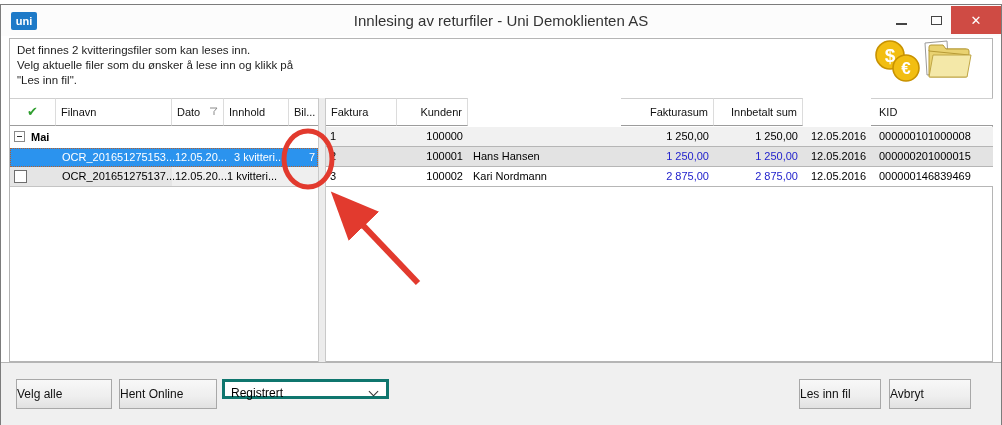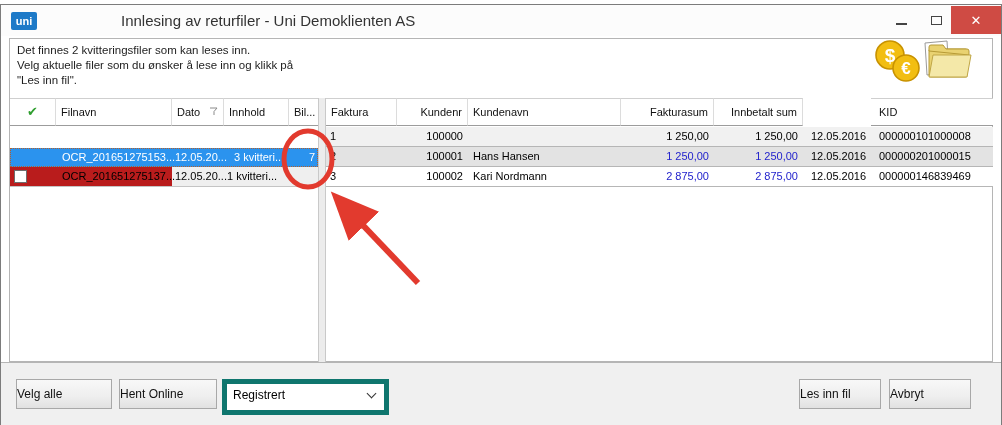--- a/index.html
+++ b/index.html
@@ -5,21 +5,21 @@
   html,body{margin:0;padding:0;width:1002px;height:425px;background:#fff;
     font-family:"Liberation Sans",sans-serif;}
   *{box-sizing:border-box;}
   .dlg{position:absolute;left:0;top:4px;width:1002px;height:425px;
     border:1px solid #7c7c7c;background:#fff;overflow:hidden;}
 
   
   .titlebar{position:absolute;left:0;top:0;width:100%;height:31px;background:#fcfcfc;}
   .logo{position:absolute;left:10px;top:7px;width:26px;height:18px;background:#1d7ac8;
     color:#fff;font-size:11px;font-weight:bold;text-align:center;line-height:18px;border-radius:2px;}
-  .title{position:absolute;left:120px;right:120px;top:7px;text-align:left;
+  .title{position:absolute;left:120px;right:120px;top:7px;text-align:center;
     font-size:15px;color:#333;white-space:nowrap;}
   .winbtn{position:absolute;top:1px;height:28px;display:flex;align-items:center;justify-content:center;}
   .btn-min{left:884px;width:32px;}
   .btn-min .g{width:11px;height:2px;background:#444;margin-top:8px;}
   .btn-max{left:919px;width:32px;}
   .btn-max .g{width:11px;height:9px;border:1.5px solid #444;}
   .btn-close{left:950px;width:50px;background:#cf4b44;color:#fff;font-size:13px;}
 
   
   .main-box{position:absolute;left:8px;top:33px;width:984px;height:324px;
@@ -37,21 +37,21 @@
   .chk{color:#2f9e2f;font-size:13px;line-height:26px;}
 
   
   .grow{position:absolute;left:9px;width:308px;font-size:11px;white-space:nowrap;}
   .group-row{top:122px;height:20px;line-height:20px;}
   .expander{position:absolute;left:4px;top:4px;width:11px;height:11px;border:1px solid #8a8a8a;background:#fff;}
   .expander .minus{position:absolute;left:2px;top:4px;width:5px;height:1px;background:#333;}
   .group-label{position:absolute;left:21px;font-weight:bold;color:#000;}
   .sel-row{top:143px;height:19px;line-height:18px;background:#2b93ee;color:#fff;
     outline:1px dotted #b55f2a;outline-offset:-1px;}
-  .file-row2{top:162px;height:19px;line-height:18px;background:#b91c1c;color:#000;}
+  .file-row2{top:162px;height:19px;line-height:18px;background:#e5e5e5;color:#000;}
   .cell{position:absolute;top:0;overflow:hidden;}
   .shade{position:absolute;left:162px;top:0;width:146px;height:100%;background:#efefef;}
   .checkbox{position:absolute;left:4px;top:3px;width:13px;height:13px;border:1px solid #6e6e6e;background:#fff;}
   .lrow-sep{position:absolute;left:9px;top:181px;width:308px;height:1px;background:#c4c4c4;}
 
   
   .splitter{position:absolute;left:317px;top:93px;width:8px;height:264px;background:#ececec;
     border-left:1px solid #cicic1;border-left:1px solid #c9c9c9;border-right:1px solid #c9c9c9;}
 
   
@@ -65,22 +65,22 @@
 
   
   .footer{position:absolute;left:0;right:0;top:357px;bottom:0;background:#f0f0f0;border-top:1px solid #b5b5b5;}
   .pbtn{position:absolute;top:374px;height:30px;border:1px solid #a8a8a8;
     background:linear-gradient(#f8f8f8,#eeeeee 60%,#e1e1e1);font-size:12px;color:#111;
     text-align:left;line-height:28px;}
   .b-velg{left:15px;width:96px;}
   .b-hent{left:118px;width:98px;}
   .b-les{left:798px;width:82px;}
   .b-avbryt{left:888px;width:82px;}
-  .combo{position:absolute;left:221px;top:374px;width:167px;height:36px;background:#fff;
-    border:5px solid #0f766e;font-size:12px;line-height:22px;padding-left:6px;color:#000;}
+  .combo{position:absolute;left:221px;top:374px;width:167px;height:20px;background:#fff;
+    border:3px solid #0f766e;font-size:12px;line-height:22px;padding-left:6px;color:#000;}
   .combo .arrow{position:absolute;right:9px;top:6px;width:7px;height:7px;
     border-right:1.5px solid #333;border-bottom:1.5px solid #333;transform:rotate(45deg);}
 
   .overlay{position:absolute;left:0;top:0;width:1002px;height:425px;pointer-events:none;z-index:90;}
 </style>
 </head>
 <body>
 
 <div class="dlg">
 
@@ -125,20 +125,26 @@
   <div class="hdr" style="left:55px;width:116px;">Filnavn</div>
   <div class="hdr" style="left:171px;width:52px;">
     <span>Dato</span>
     <svg width="9" height="9" style="margin-left:6px;">
       <path d="M1 1 H8 L5 4.5 V8" fill="none" stroke="#8a8a8a" stroke-width="1"></path>
     </svg>
   </div>
   <div class="hdr" style="left:223px;width:65px;">Innhold</div>
   <div class="hdr" style="left:288px;width:29px;border-right:none;">Bil...</div>
 
+  <div class="grow group-row">
+    <span class="expander">
+        <span class="minus"></span>
+      </span>
+    <span class="group-label">Mai</span>
+  </div>
 
   <div class="grow sel-row">
     <span class="cell" style="left:52px;width:113px;">OCR_201651275153...</span>
     <span class="cell" style="left:165px;width:52px;">12.05.20...</span>
     <span class="cell" style="left:217px;width:62px;margin-left:7px;">3 kvitteri...</span>
     <span class="cell num" style="left:279px;width:26px;text-align:right;">7</span>
   </div>
 
   <div class="grow file-row2">
     <span class="shade"></span>
@@ -146,21 +152,20 @@
     <span class="cell" style="left:52px;width:113px;">OCR_201651275137...</span>
     <span class="cell" style="left:165px;width:52px;">12.05.20...</span>
     <span class="cell" style="left:217px;width:62px;">1 kvitteri...</span>
   </div>
   <div class="lrow-sep"></div>
 
   <div class="splitter"></div>
 
   <div class="hdr" style="left:325px;width:71px;">Faktura</div>
   <div class="hdr right" style="left:396px;width:71px;">Kundenr</div>
-  <div class="hdr" style="left:467px;width:153px;">Kundenavn</div>
   <div class="hdr right" style="left:713px;width:89px;">Innbetalt sum</div>
   <div class="hdr right" style="left:620px;width:93px;">Fakturasum</div>
   <div class="hdr" style="left:870px;width:122px;border-right:none;padding-left:8px;">KID</div>
 
   <div class="rrow rg1">
     <span class="cell" style="left:4px;width:60px;">1</span>
     <span class="cell num" style="left:71px;width:66px;">100000</span>
     <span class="cell num" style="left:295px;width:88px;">1 250,00</span>
     <span class="cell num" style="left:388px;width:84px;">1 250,00</span>
     <span class="cell" style="left:485px;width:60px;">12.05.2016</span>

